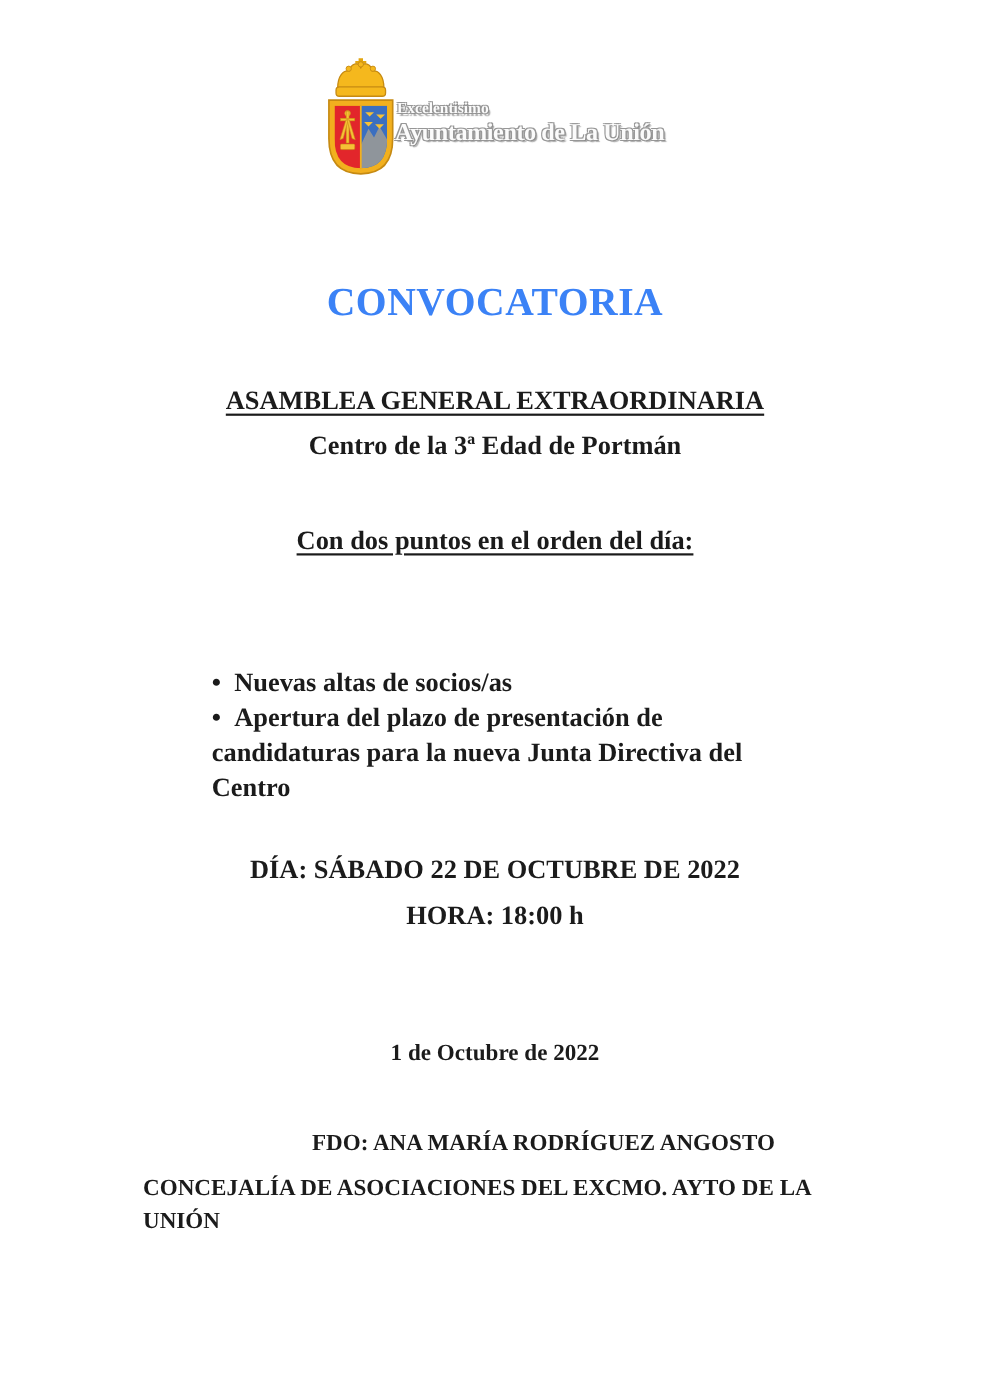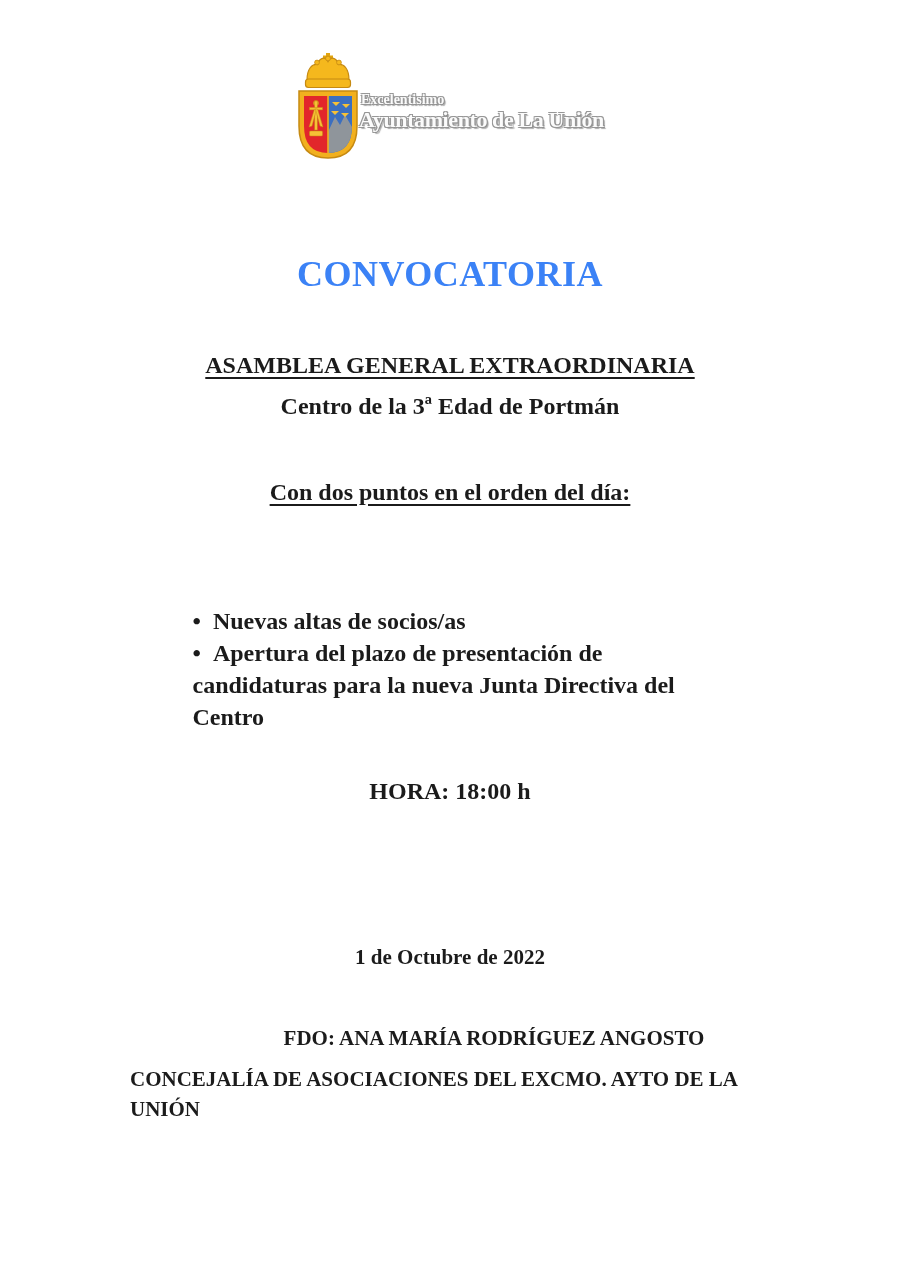--- a/index.html
+++ b/index.html
@@ -92,20 +92,21 @@
   <div class="abs h1">ASAMBLEA GENERAL EXTRAORDINARIA</div>
   <div class="abs h2">Centro de la 3ª Edad de Portmán</div>
   <div class="abs h3">Con dos puntos en el orden del día:</div>
 
   <div class="agenda">
     <div><span class="bullet">•</span><span>Nuevas altas de socios/as</span></div>
     <div><span class="bullet">•</span><span>Apertura del plazo de presentación de candidaturas para la nueva Junta Directiva del Centro</span></div>
   </div>
 
   <div class="abs details">
+    <div>DÍA: SÁBADO 22 DE OCTUBRE DE 2022</div>
     <div>HORA: 18:00 h</div>
   </div>
 
   <div class="abs date">1 de Octubre de 2022</div>
 
   <div class="abs sig1">FDO: ANA MARÍA RODRÍGUEZ ANGOSTO</div>
   <div class="sig2">CONCEJALÍA DE ASOCIACIONES DEL EXCMO. AYTO DE LA UNIÓN</div>
 
 </div>
 

